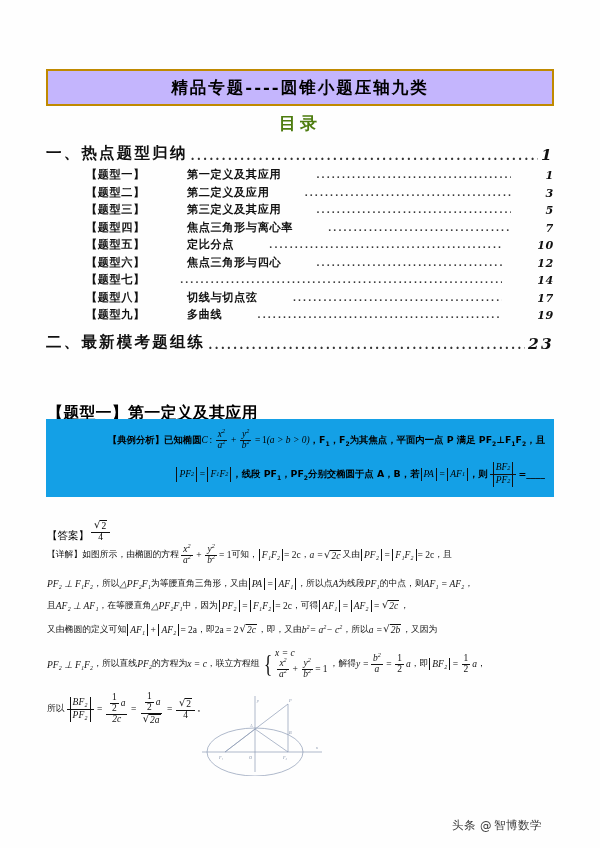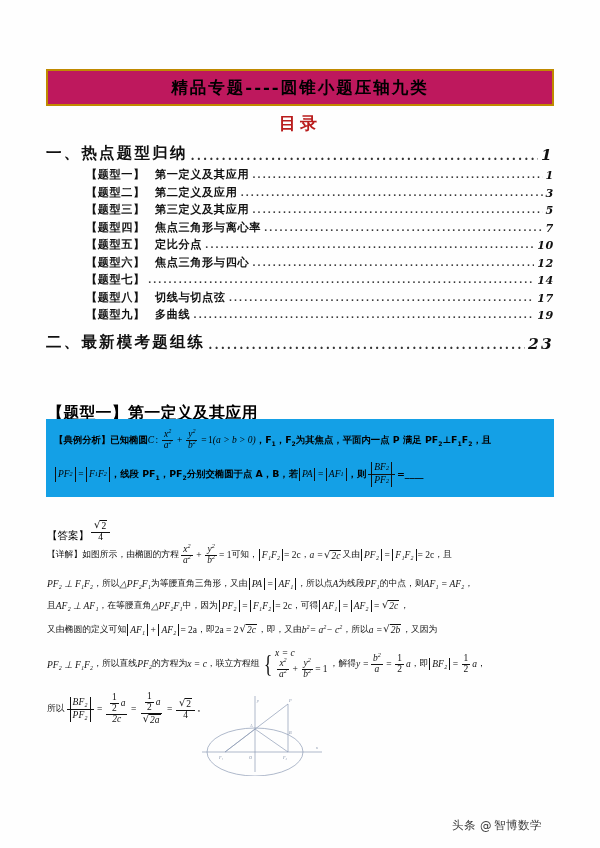--- a/index.html
+++ b/index.html
@@ -24,21 +24,21 @@
     background: #fefefe;
   }
 
   
   .title-banner {
     position: absolute;
     left: 46px;
     top: 69px;
     width: 508px;
     height: 37px;
-    background: #be185d;
+    background: #c4b5fd;
     border: 2px solid #c08a00;
     box-sizing: border-box;
     display: flex;
     align-items: center;
     justify-content: center;
   }
   .title-banner .title-text {
     font-family: "DejaVu Serif", serif;
     font-size: 16.5px;
     font-weight: bold;
@@ -50,21 +50,21 @@
   
   .toc-heading {
     position: absolute;
     left: 0; top: 112px;
     width: 600px;
     text-align: center;
     font-family: "DejaVu Serif", serif;
     font-size: 17px;
     font-weight: bold;
     letter-spacing: 4px;
-    color: #b91c1c;
+    color: #4d7c0f;
   }
 
   
   .toc {
     position: absolute;
     left: 46px;
     top: 143px;
     width: 508px;
   }
   .toc-row {
@@ -80,20 +80,21 @@
     letter-spacing: 2.2px;
     margin-bottom: 3px;
     padding-left: 0px;
   }
   .toc-row.level2 {
     font-size: 11.2px;
     font-weight: bold;
     letter-spacing: 0.6px;
     margin-bottom: 2.5px;
     padding-left: 40px;
+    gap: 32px;
   }
   .toc-tag { flex: 0 0 auto; }
   .toc-label { flex: 0 0 auto; padding-left: 10px; }
   .toc-row.level1 .toc-label { padding-left: 0; }
   .toc-dots {
     flex: 1 1 auto;
     overflow: hidden;
     margin: 0 3px 2px 3px;
     letter-spacing: 1.6px;
     font-size: 10px;
@@ -130,20 +131,21 @@
     color: #000;
     font-family: "DejaVu Sans", sans-serif;
     font-size: 9.4px;
     line-height: 1.15;
   }
   .blue-line {
     display: flex;
     align-items: center;
     flex-wrap: nowrap;
     white-space: nowrap;
+    justify-content: flex-end;
   }
   .blue-line.l1 { margin-top: 4px; }
   .blue-line.l2 { margin-top: 11px; }
   .bold-cn { font-weight: bold; }
 
   
   .answer-row {
     position: absolute;
     left: 47px;
     top: 519px;

